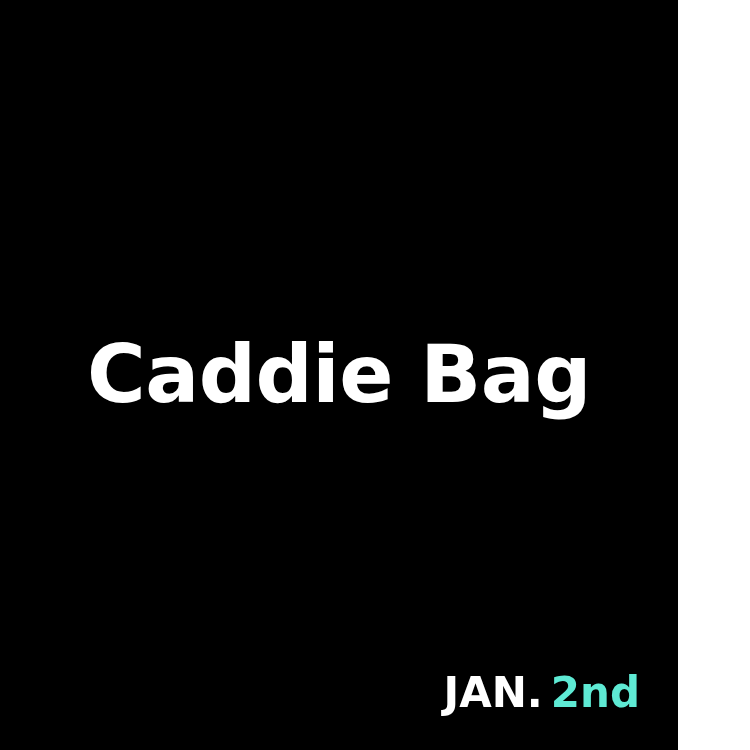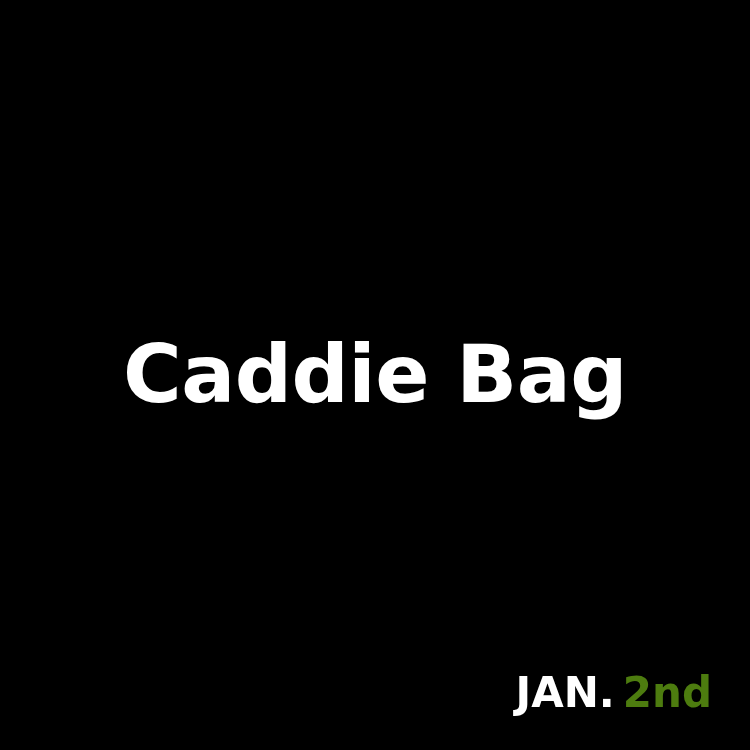--- a/index.html
+++ b/index.html
@@ -10,21 +10,21 @@
   body {
     width: 750px;
     height: 750px;
     overflow: hidden;
     font-family: "DejaVu Sans", sans-serif;
   }
 
   #title-card {
     position: relative;
     box-sizing: border-box;
-    width: 750px;
+    width: 678px;
     height: 750px;
     background: #000000;
   }
 
   
   #title-block {
     position: absolute;
     left: 0;
     right: 0;
     top: 0;
@@ -62,21 +62,21 @@
     font-weight: bold;
     line-height: 1;
     letter-spacing: 0px;
   }
 
   #date-month {
     color: #FFFFFF;
   }
 
   #date-day {
-    color: #4d7c0f;
+    color: #5eead4;
   }
 </style>
 </head>
 <body>
 
 <div id="title-card">
 
   <div id="title-block">
     <div id="main-title">Caddie Bag</div>
   </div>

